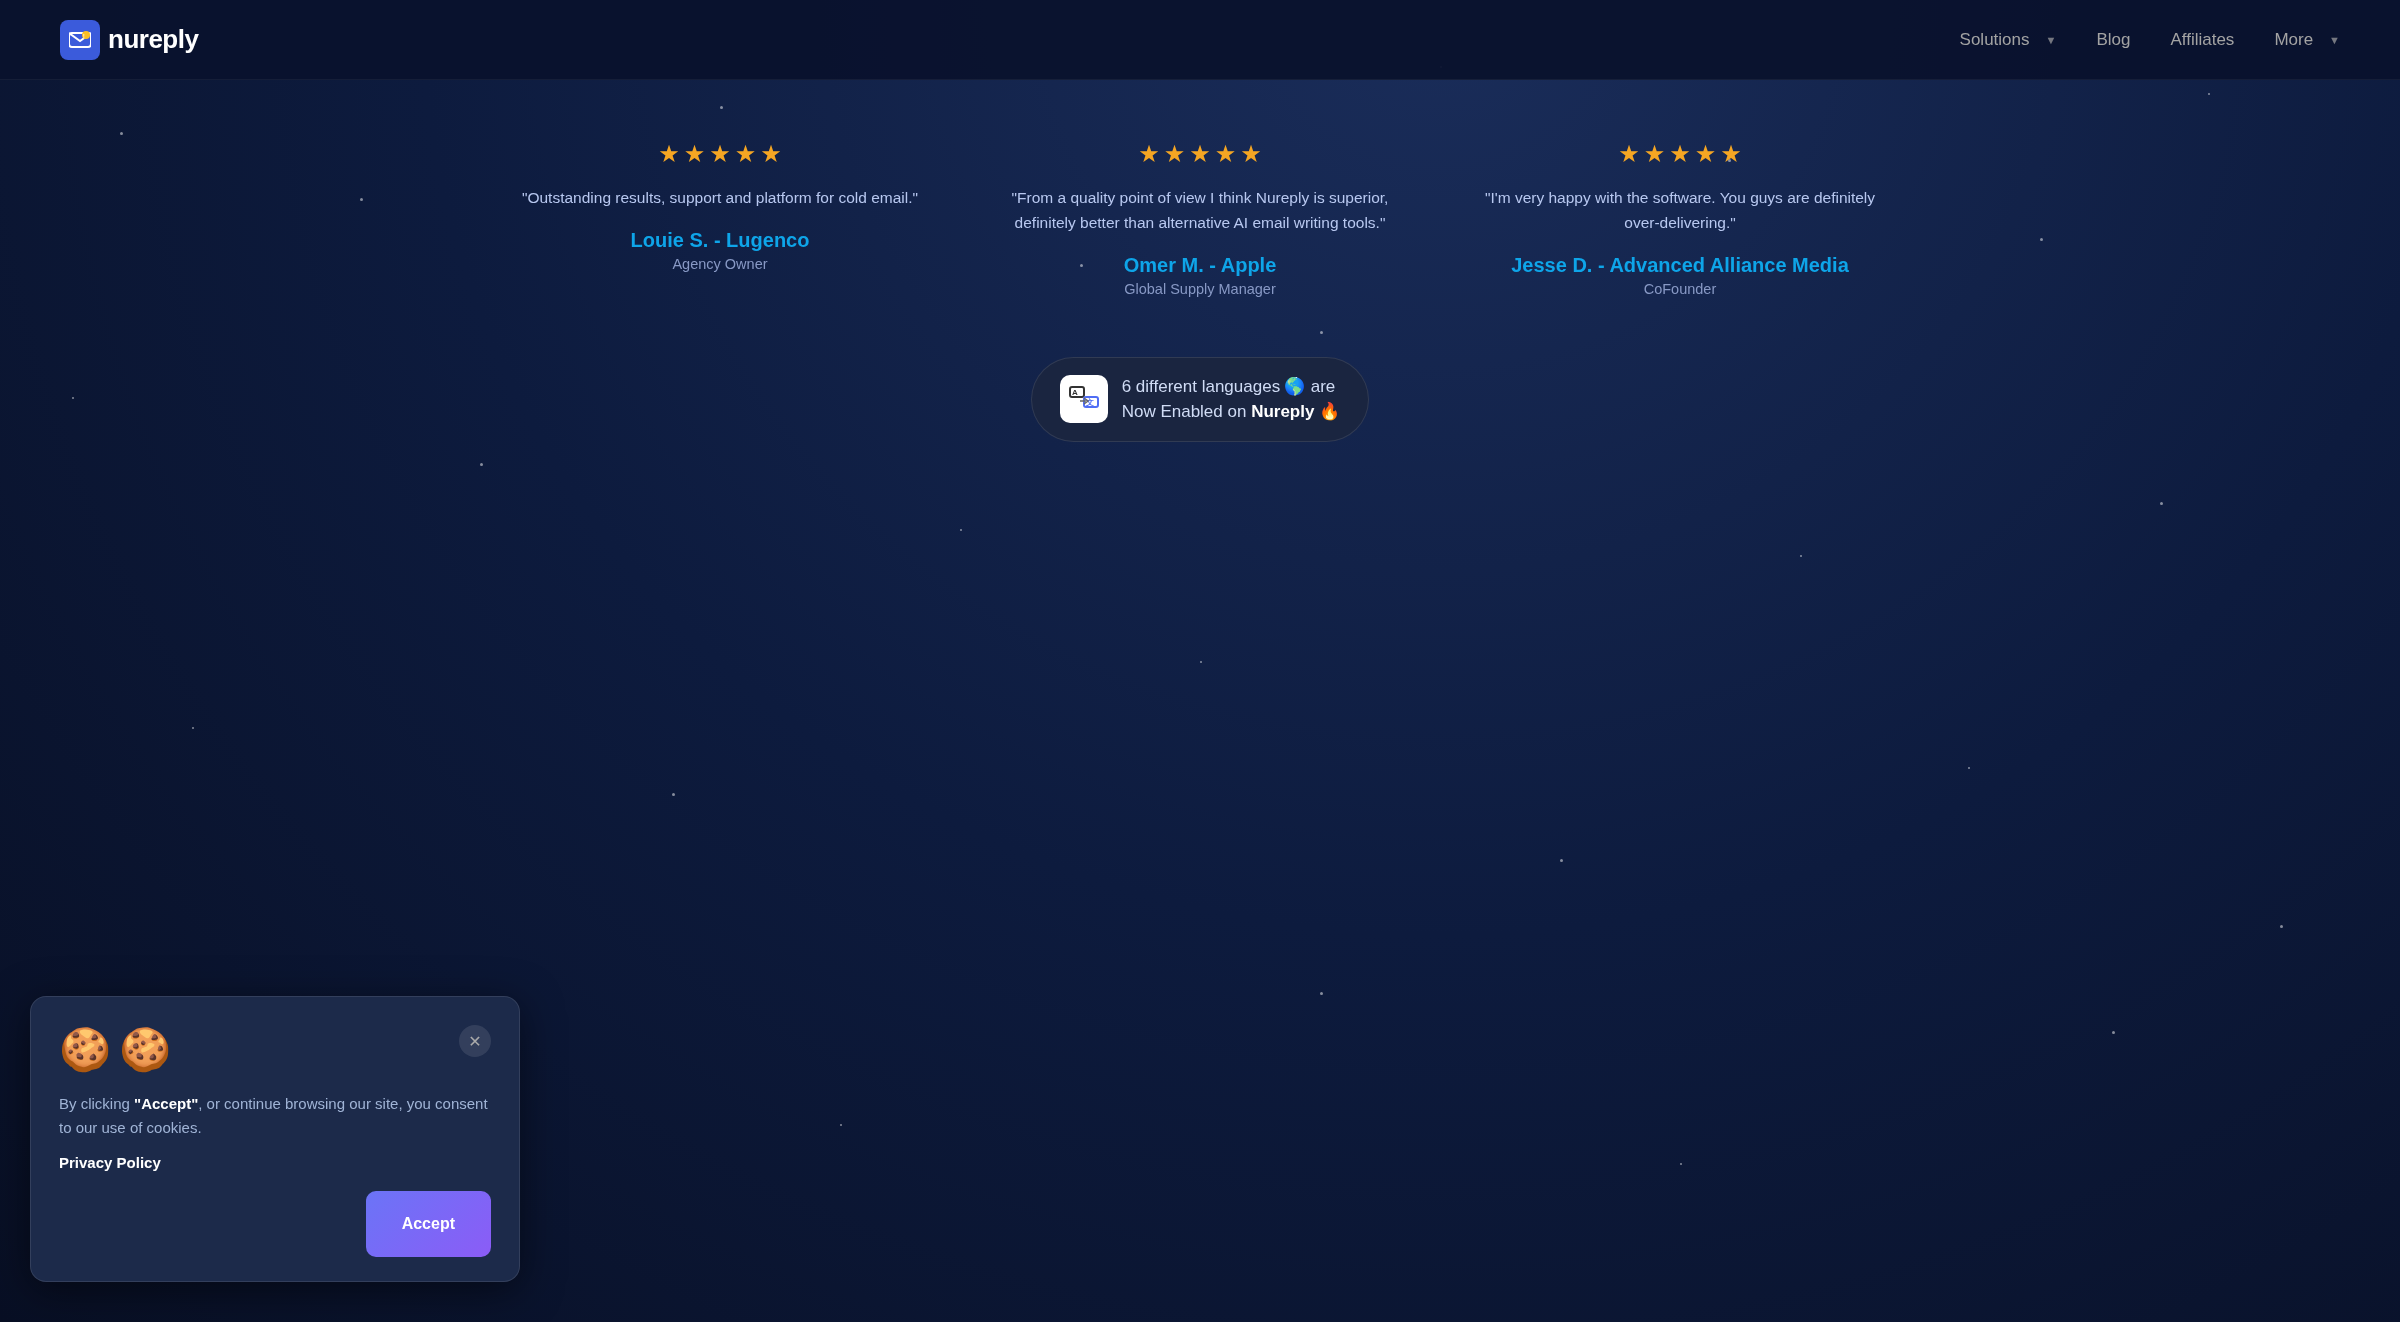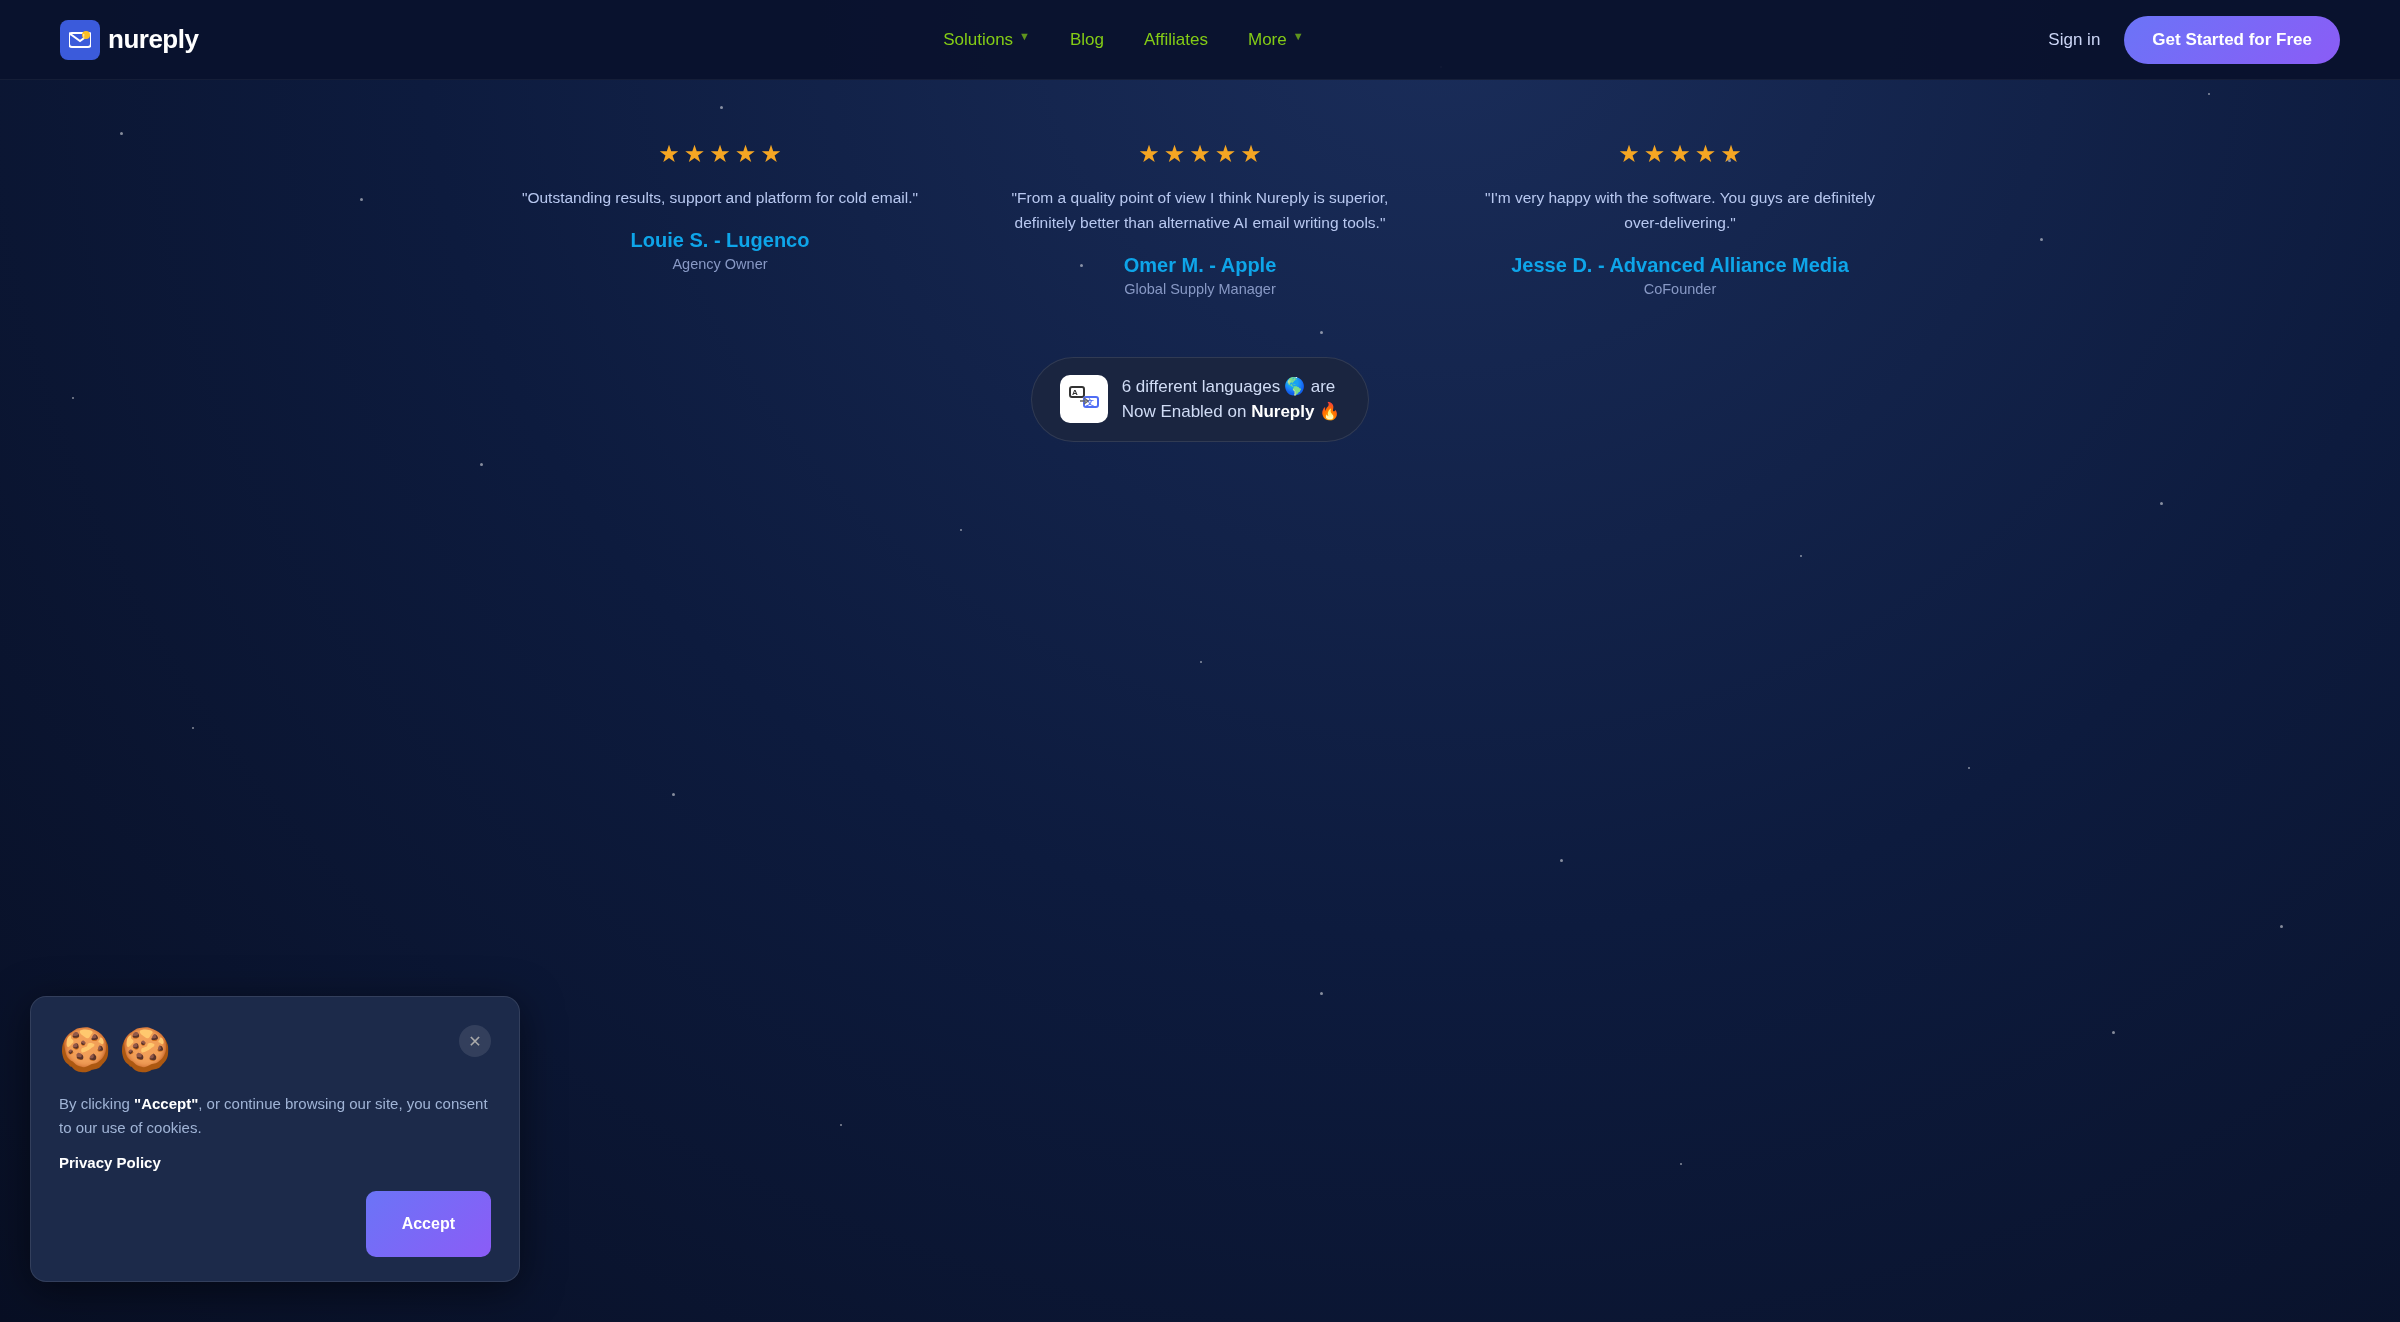--- a/index.html
+++ b/index.html
@@ -74,30 +74,30 @@
     }
 
     .nav-links {
       display: flex;
       align-items: center;
       gap: 40px;
       list-style: none;
     }
 
     .nav-links li a, .nav-links li button {
-      color: #84cc16;
+      color: #a3a3a3;
       text-decoration: none;
       font-size: 17px;
       font-weight: 500;
       background: none;
       border: none;
       cursor: pointer;
       display: flex;
-      align-items: flex-start;
-      gap: 6px;
+      align-items: center;
+      gap: 16px;
     }
 
     .chevron {
       font-size: 11px;
       opacity: 0.7;
     }
 
     .nav-actions {
       display: flex;
       align-items: center;
@@ -378,24 +378,20 @@
       <a href="#">Affiliates</a>
     </li>
     <li>
       <button>
         <span>More</span>
         <span class="chevron">▼</span>
       </button>
     </li>
   </ul>
 
-  <div class="nav-actions">
-    <button class="sign-in-btn">Sign in</button>
-    <button class="get-started-btn">Get Started for Free</button>
-  </div>
 </nav>
 
 <div class="main-content">
 
   <section class="testimonials-section">
 
     <div class="testimonial-card">
       <div class="stars-row">
         <span class="star-icon">★</span>
         <span class="star-icon">★</span>

